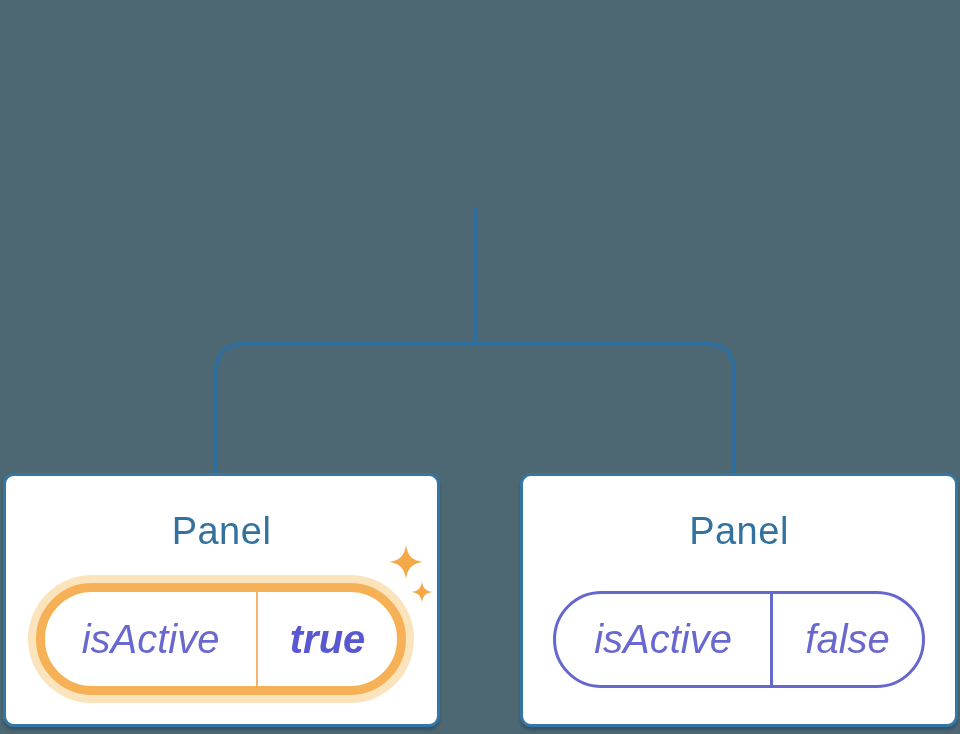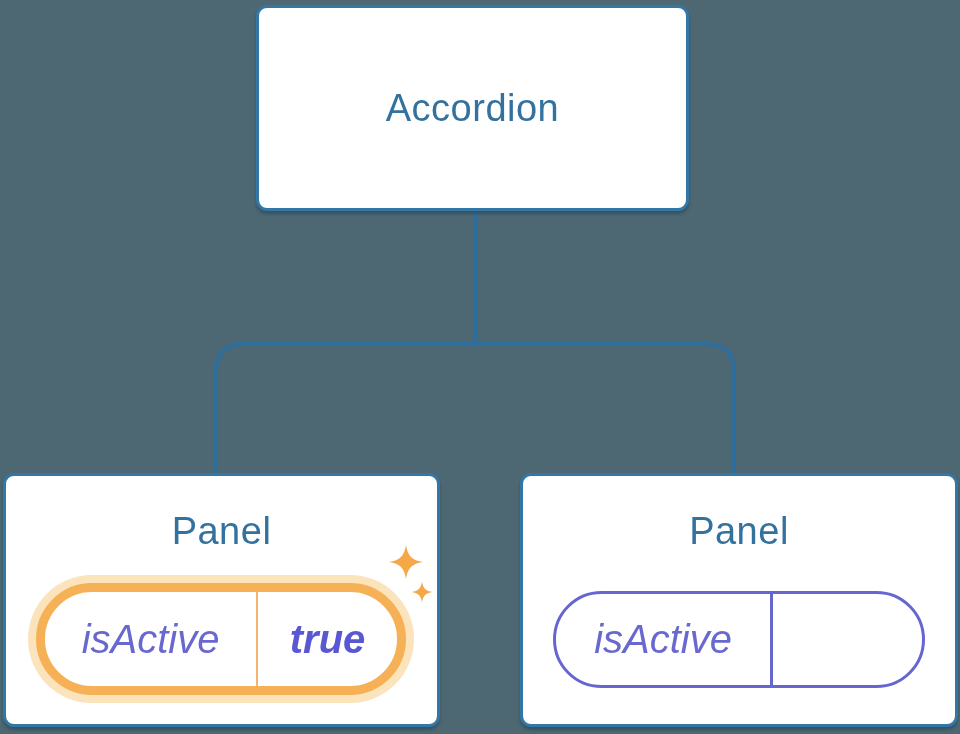--- a/index.html
+++ b/index.html
@@ -91,39 +91,37 @@
 </head>
 <body>
 
 <div class="canvas">
 
   <svg class="connectors" viewBox="0 0 960 734" xmlns="http://www.w3.org/2000/svg">
     <path d="M475 208 L475 346" fill="none" stroke="#2e6e9e" stroke-width="4"></path>
     <path d="M216 476 L216 372 Q216 344 244 344 L706 344 Q734 344 734 372 L734 476" fill="none" stroke="#2e6e9e" stroke-width="4"></path>
   </svg>
 
-  <div class="node root-node">
-    <div class="node-label">Accordion</div>
-  </div>
 
   <div class="node panel-node panel-left">
     <div class="node-label panel-title">Panel</div>
 
     <svg class="sparkles" viewBox="0 0 66 72" xmlns="http://www.w3.org/2000/svg">
       <path fill="#f4a847" d="M34 5 C35.7 16 40 20.3 51 22 C40 23.7 35.7 28 34 39 C32.3 28 28 23.7 17 22 C28 20.3 32.3 16 34 5 Z"></path>
       <path fill="#f4a847" d="M50 41.5 C51 48.3 53.7 51 60.5 52 C53.7 53.1 51 55.7 50 62.5 C49 55.7 46.3 53.1 39.5 52 C46.3 51 49 48.3 50 41.5 Z"></path>
     </svg>
 
     <div class="pill pill-active">
       <div class="pill-cell cell-name">isActive</div>
       <div class="pill-cell cell-value">true</div>
     </div>
   </div>
 
   <div class="node panel-node panel-right">
     <div class="node-label panel-title">Panel</div>
 
     <div class="pill pill-inactive">
       <div class="pill-cell cell-name">isActive</div>
+      <div class="pill-cell cell-value">false</div>
     </div>
   </div>
 
 </div>
 
 </body></html>

